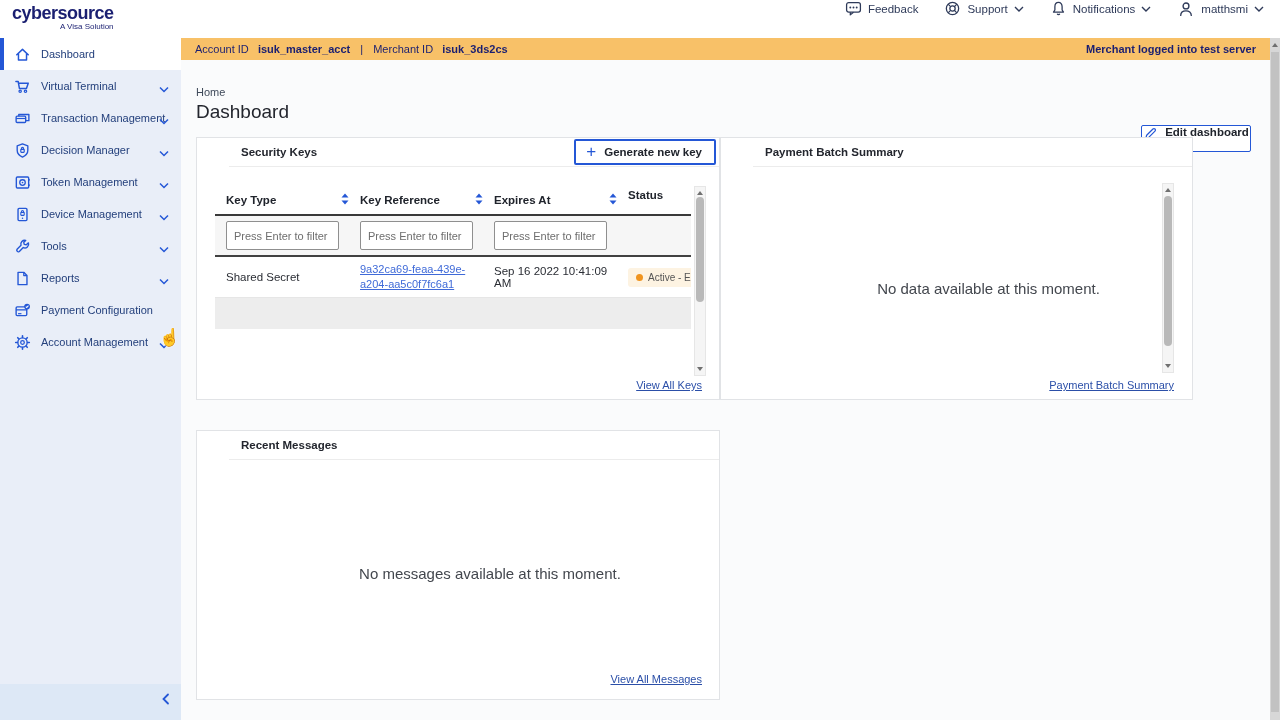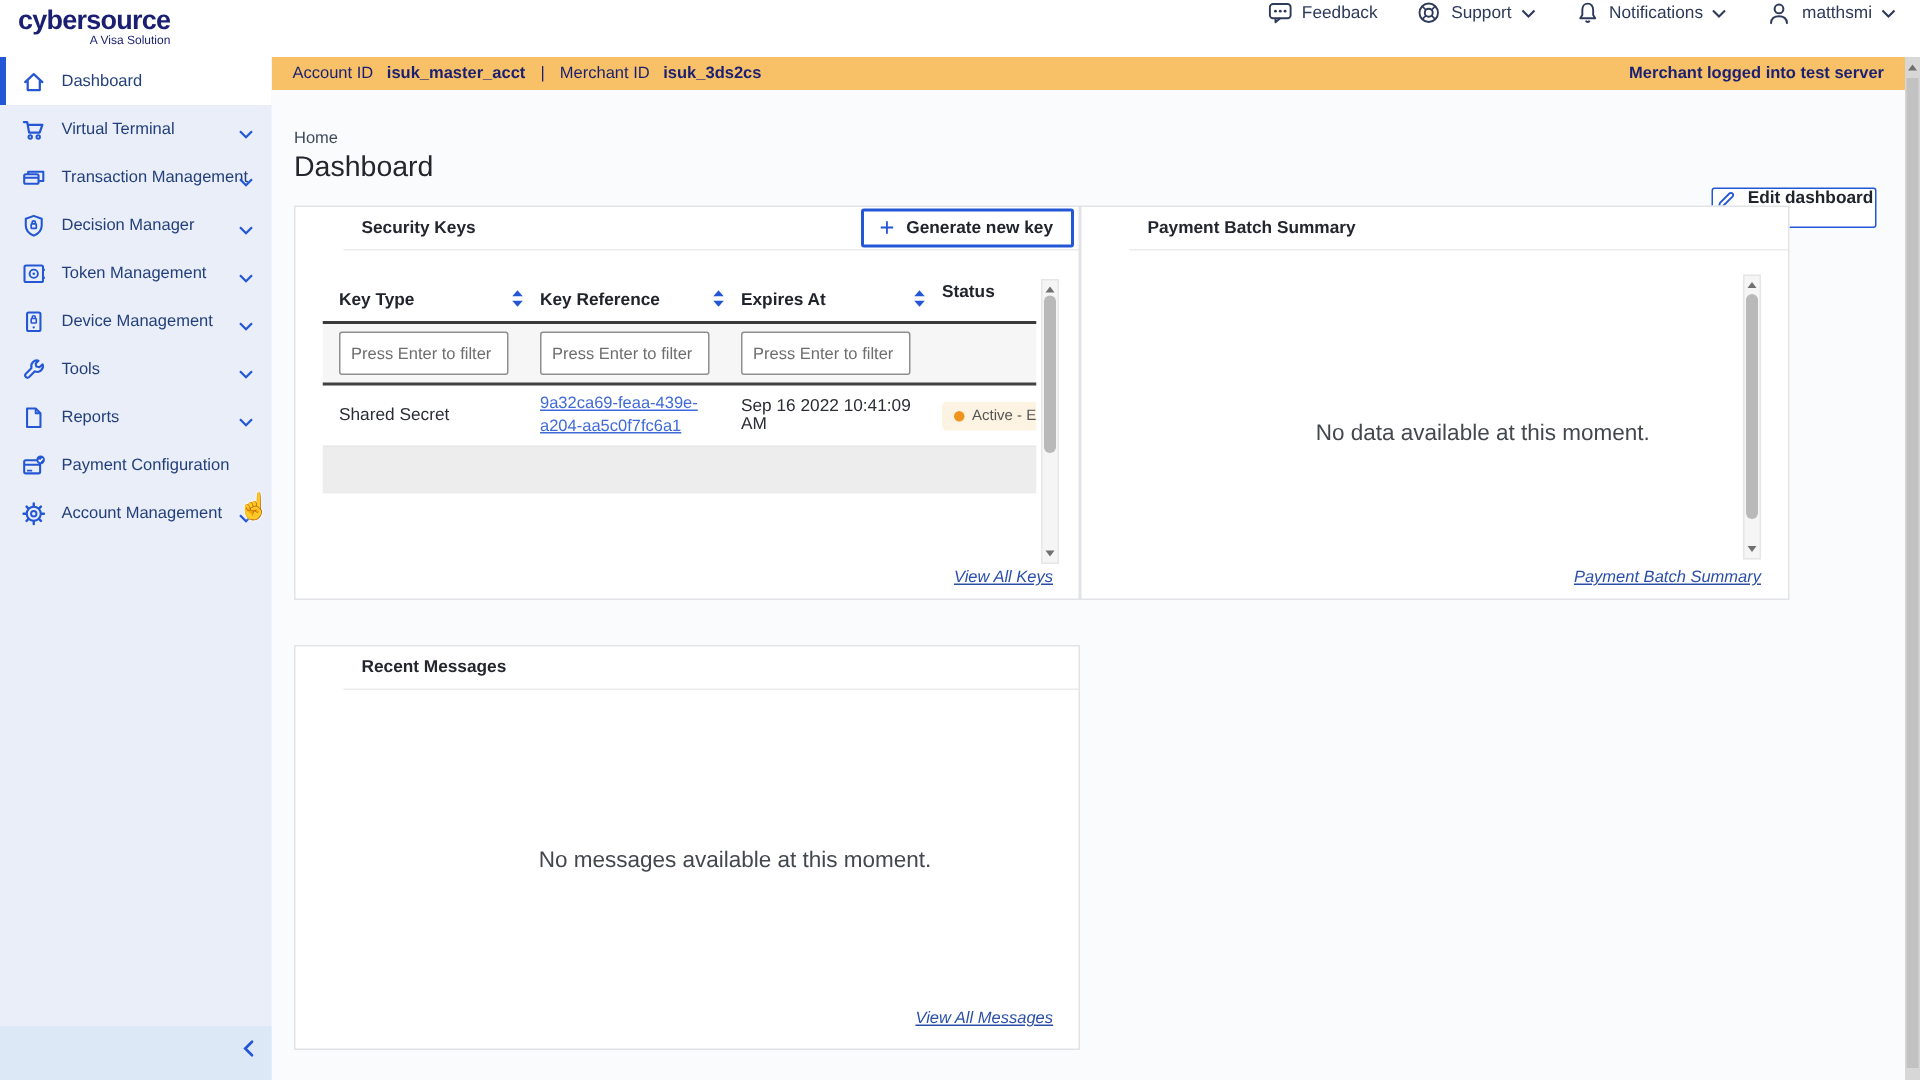--- a/index.html
+++ b/index.html
@@ -43,21 +43,21 @@
   .breadcrumb { position:absolute; left:196px; top:86px; font-size:11px; color:#3f4a5a; cursor:pointer; }
   .page-title { position:absolute; left:196px; top:101px; font-size:19px; font-weight:500; color:#23262e; }
   .edit-btn { position:absolute; left:1141px; top:89px; width:110px; height:27px; background:#fff;
               border:1px solid #2457d6; border-radius:2px; display:flex; align-items:flex-start; justify-content:center;
               gap:7px; font-size:11.5px; font-weight:bold; color:#20242c; cursor:pointer;margin-top:36px; }
 
   
   .panel { position:absolute; background:#fff; border:1px solid #e1e3e6;padding-left:32px; }
   .panel-head { height:29px; border-bottom:1px solid #ececec; display:flex; align-items:center; padding-left:12px; }
   .panel-title { font-size:11.5px; font-weight:bold; color:#23262e; }
-  .panel-link { position:absolute; font-size:11px; color:#2b4fa8; text-decoration:underline; cursor:pointer;font-style:italic; }
+  .panel-link { position:absolute; font-size:11px; color:#2b4fa8; text-decoration:underline; cursor:pointer; }
   .empty-msg { position:absolute; width:100%; text-align:center; font-size:15px; color:#43474e; }
 
   .sec-panel { left:196px; top:137px; width:524px; height:263px; }
   .gen-btn { position:absolute; right:3px; top:1px; height:26px; padding:0 12px 0 10px; background:#fff;
              border:2px solid #2457d6; border-radius:2px; display:flex; align-items:center; gap:8px;
              font-size:11.5px; font-weight:bold; color:#20242c; cursor:pointer; }
   .gen-plus { color:#2457d6; font-size:17px; font-weight:400; line-height:1; margin-top:-2px; }
 
   
   .sk-table { position:absolute; left:18px; top:48px; width:476px; height:190px; overflow:hidden; }

